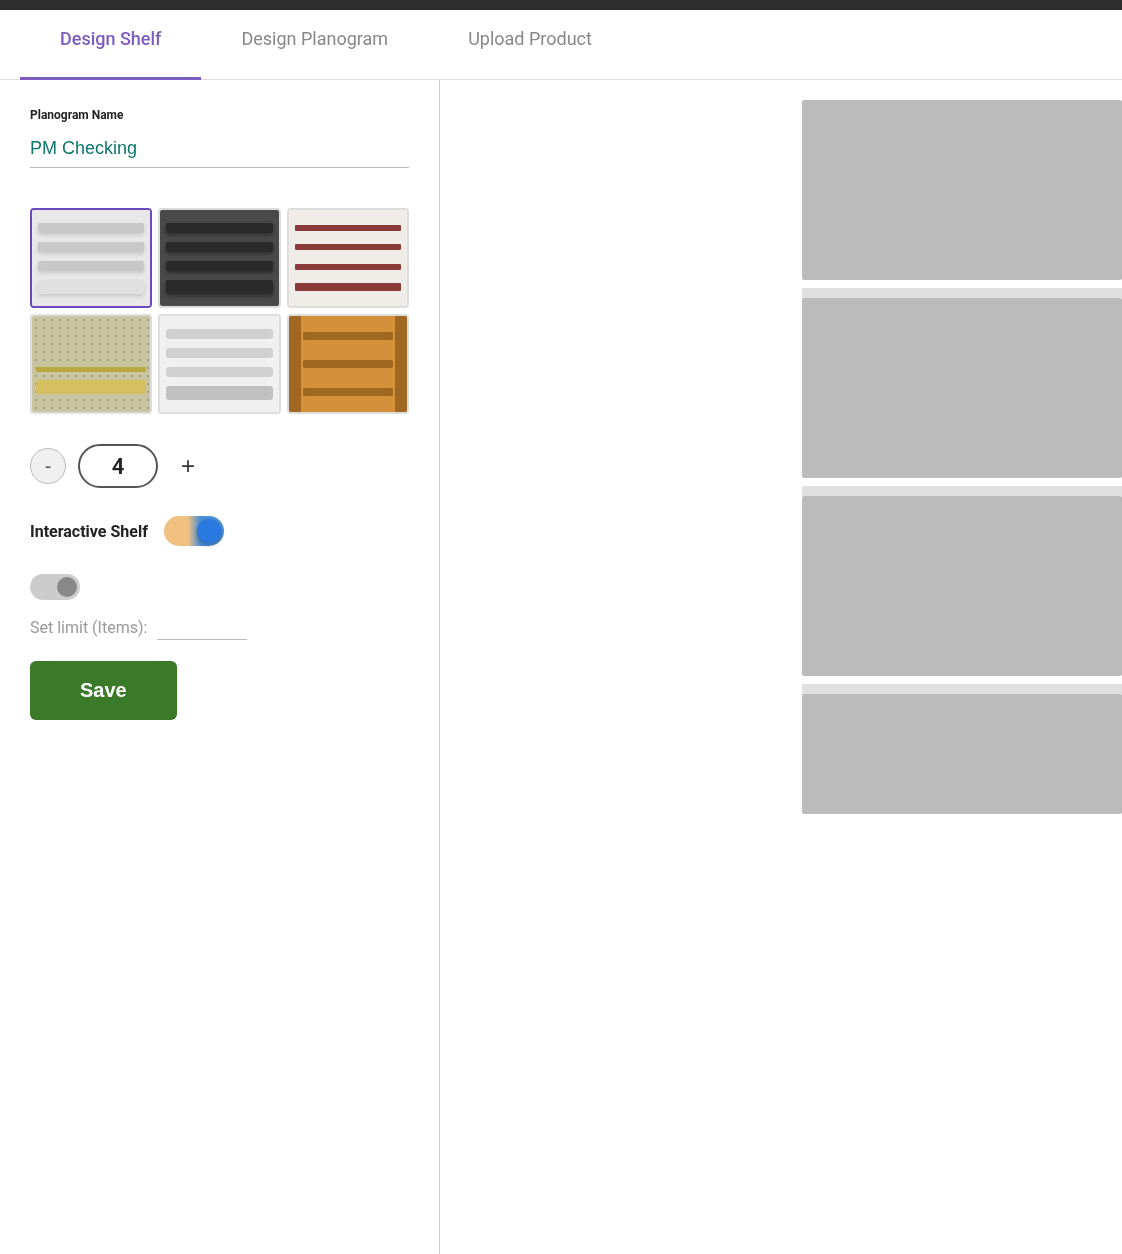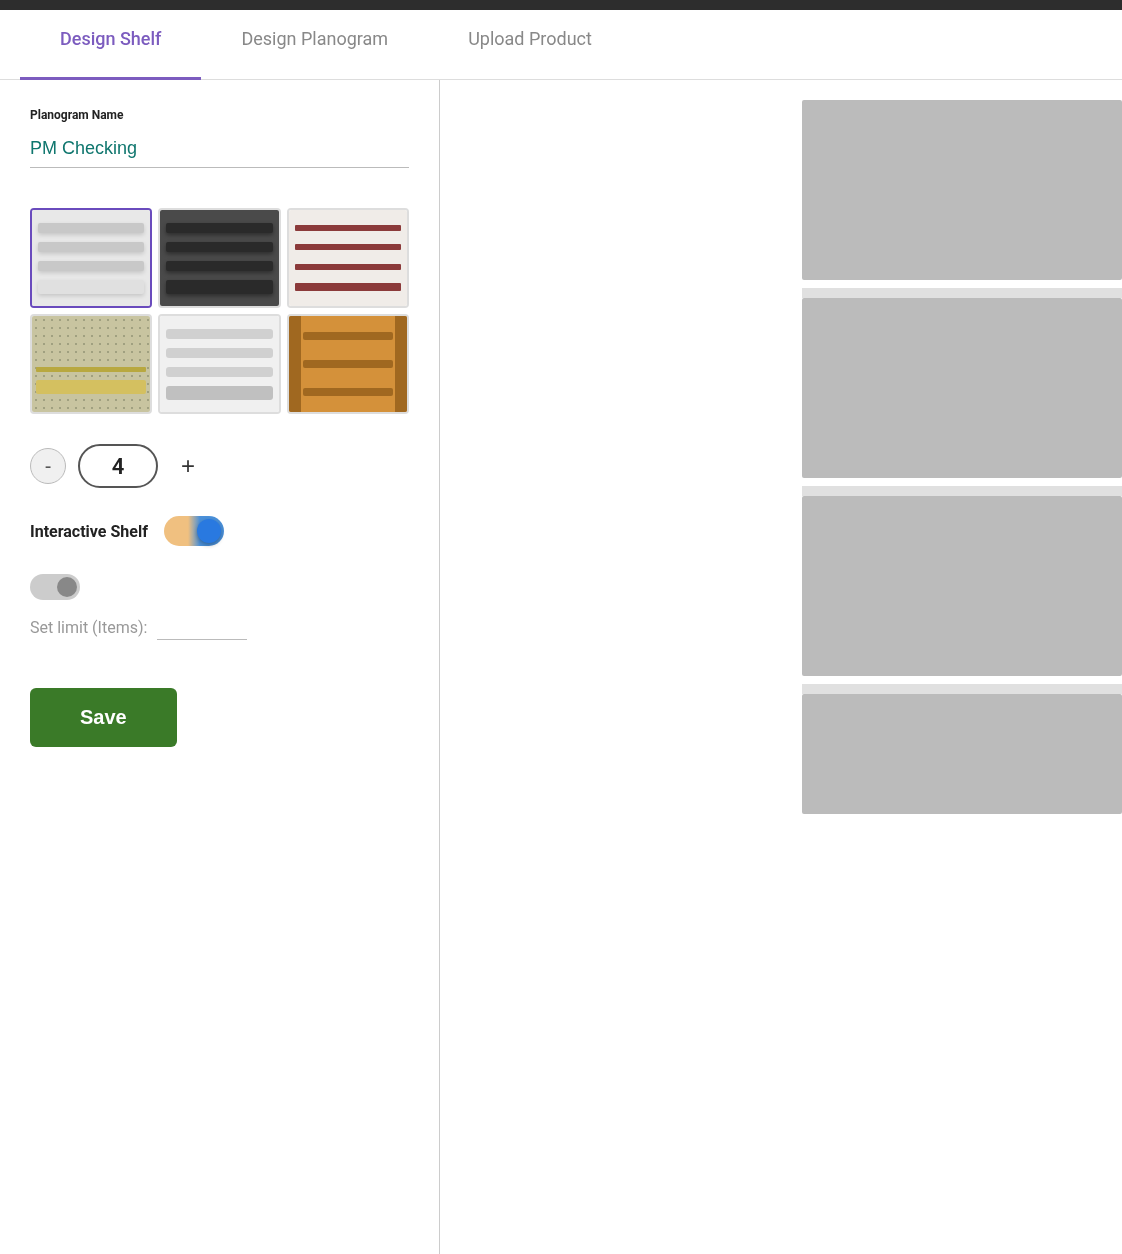--- a/index.html
+++ b/index.html
@@ -311,21 +311,21 @@
 
     .save-btn {
       background: #3a7a28;
       color: #fff;
       border: none;
       border-radius: 6px;
       padding: 18px 50px;
       font-size: 20px;
       font-weight: 700;
       cursor: pointer;
-      margin-top: 32px;
+      margin-top: 5px;
     }
 
     
     .right-panel {
       flex: 1;
       background: #fff;
       display: flex;
       align-items: flex-start;
       justify-content: flex-end;
       padding: 20px 0;

